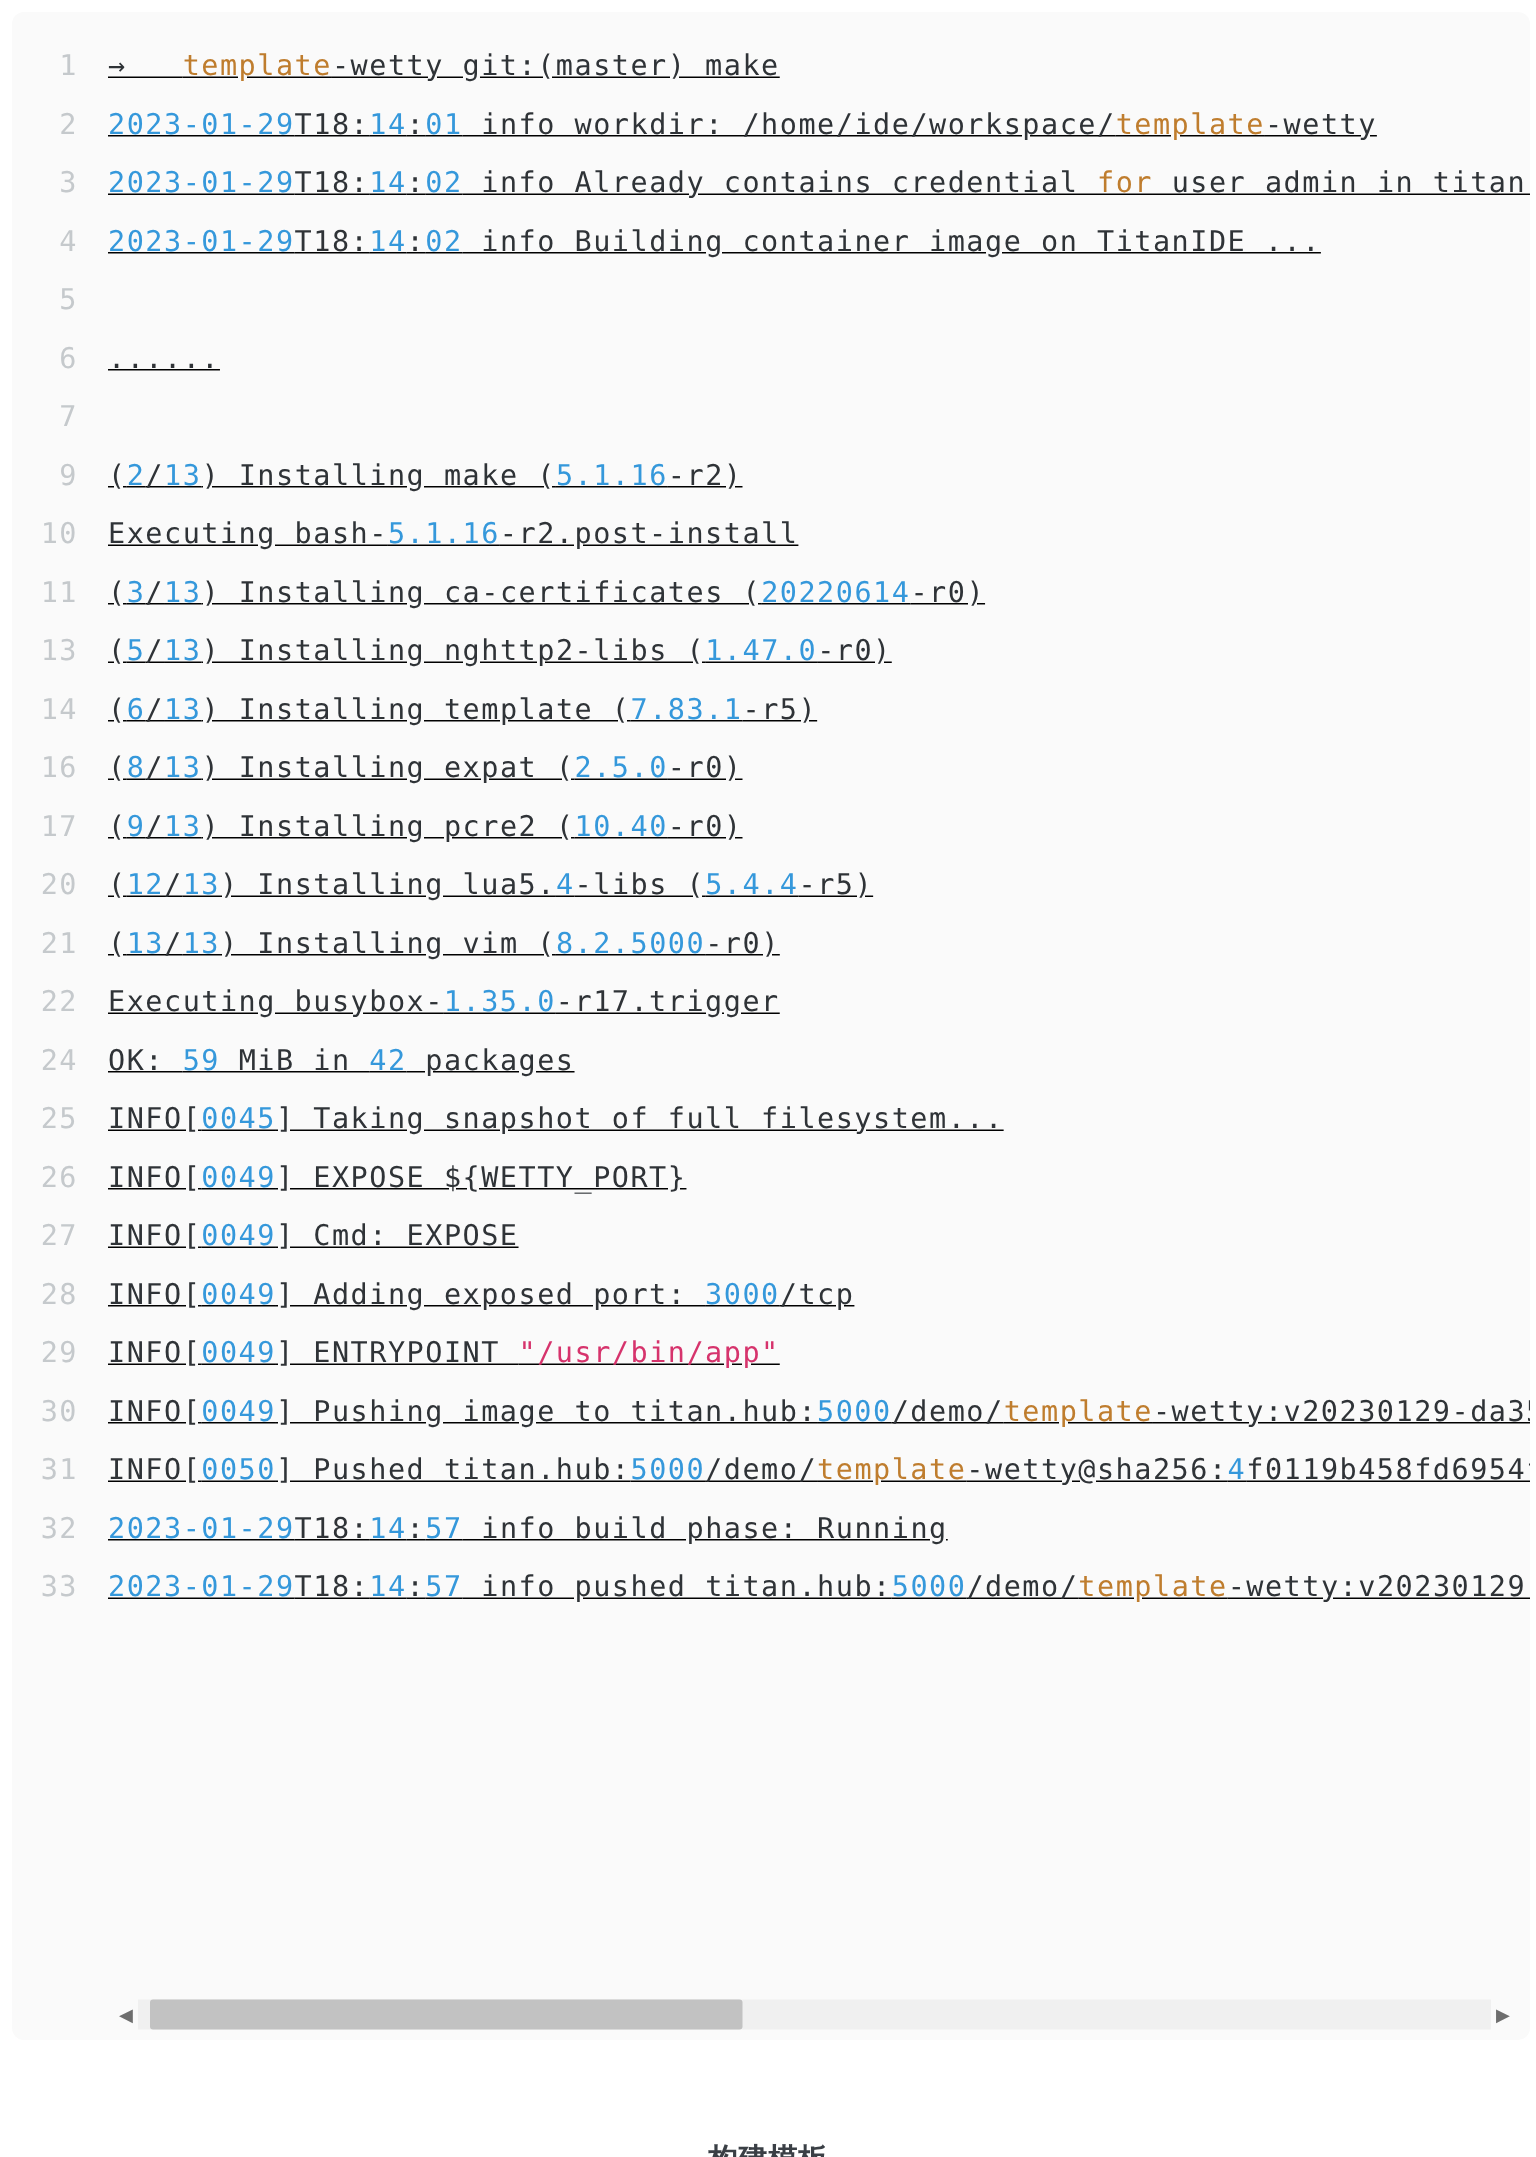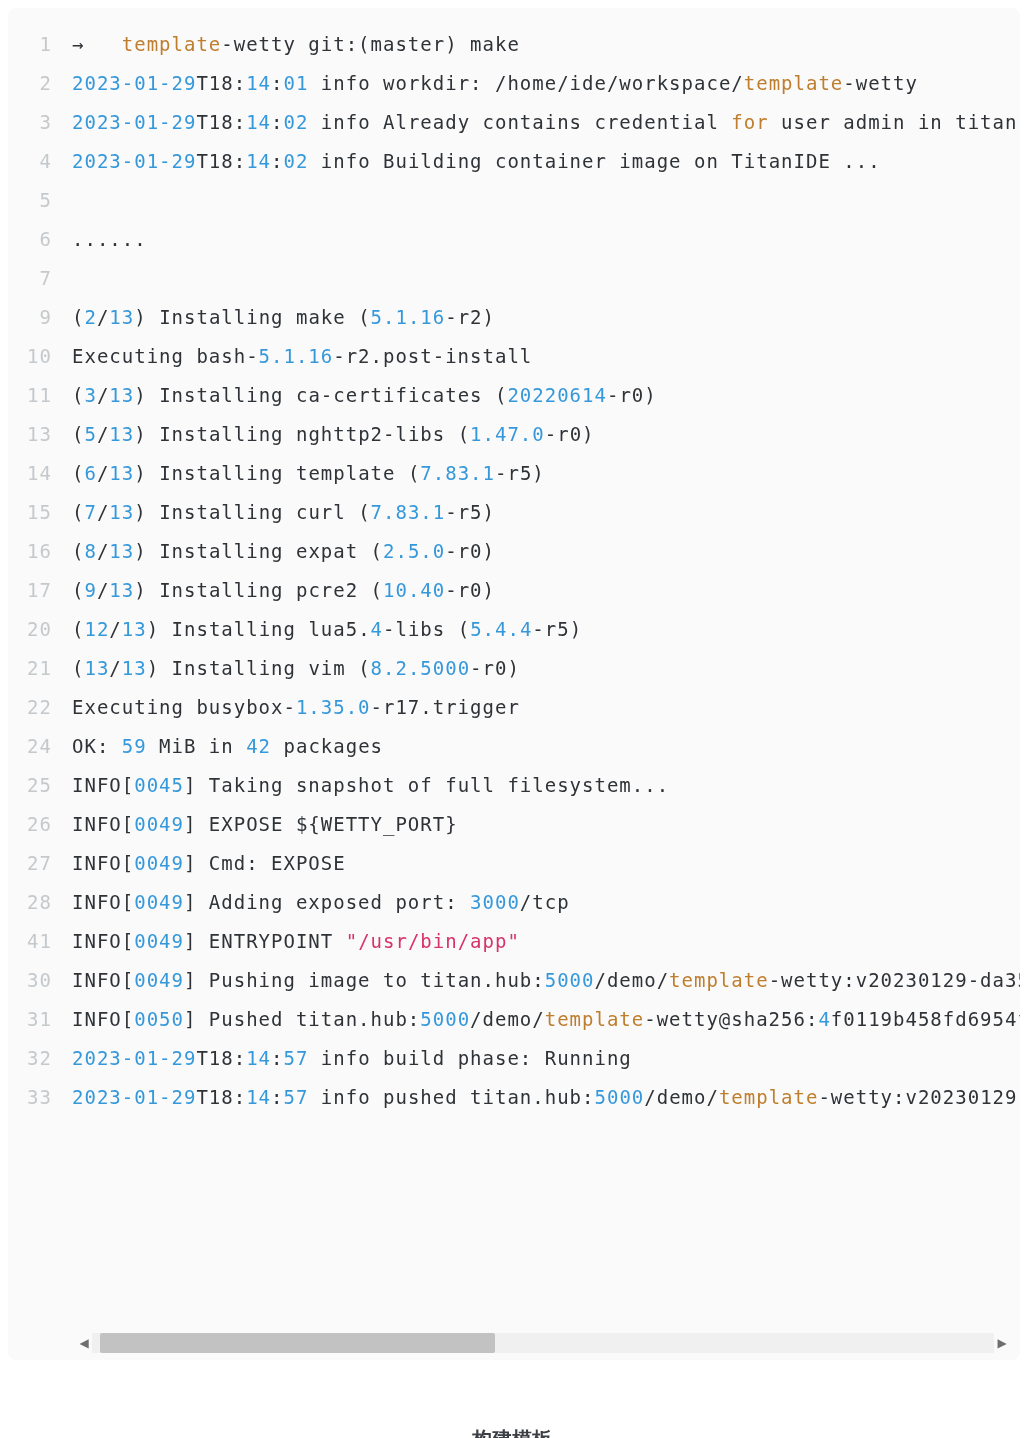--- a/index.html
+++ b/index.html
@@ -6,21 +6,21 @@
     --fg:#2f3337; --num:#3598db; --kw:#bf7d2e; --str:#d6336c;
     --ln:#c5c9cc; --block-bg:#fafafa; --track:#f0f0f0; --thumb:#c2c2c2; --arrow:#6e6e6e;
   }
   *{margin:0;padding:0;box-sizing:border-box;}
   html,body{background:#ffffff;}
   .page{position:relative;width:1024px;height:1438px;overflow:hidden;background:#ffffff;
         font-family:"DejaVu Sans Mono","Liberation Mono",monospace;}
   .code-block{position:absolute;left:8px;top:8px;width:1012px;height:1352px;
         background:var(--block-bg);border-radius:8px;overflow:hidden;
         padding-top:17px;}
-  .lines{width:100%;overflow:hidden;}
+  .lines{width:100%;overflow:hidden;text-decoration:underline;}
   .line{height:39px;line-height:39px;white-space:pre;overflow:hidden;
         font-size:19px;letter-spacing:1px;}
   .ln{display:inline-block;width:44px;text-align:right;color:var(--ln);
       user-select:none;}
   .code{margin-left:20px;}
   .c-fg{color:var(--fg);}
   .c-num{color:var(--num);}
   .c-kw{color:var(--kw);}
   .c-str{color:var(--str);}
   .hscrollbar{position:absolute;left:68px;right:10px;top:1325px;height:20px;
@@ -46,32 +46,31 @@
         <div class="line"><span class="ln">3</span><span class="code"><span class="c-num">2023-01-29</span><span class="c-fg">T18:</span><span class="c-num">14</span><span class="c-fg">:</span><span class="c-num">02</span><span class="c-fg"> info Already contains credential </span><span class="c-kw">for</span><span class="c-fg"> user admin in titan.hub</span></span></div>
         <div class="line"><span class="ln">4</span><span class="code"><span class="c-num">2023-01-29</span><span class="c-fg">T18:</span><span class="c-num">14</span><span class="c-fg">:</span><span class="c-num">02</span><span class="c-fg"> info Building container image on TitanIDE ...</span></span></div>
         <div class="line"><span class="ln">5</span><span class="code"></span></div>
         <div class="line"><span class="ln">6</span><span class="code"><span class="c-fg">......</span></span></div>
         <div class="line"><span class="ln">7</span><span class="code"></span></div>
         <div class="line"><span class="ln">9</span><span class="code"><span class="c-fg">(</span><span class="c-num">2</span><span class="c-fg">/</span><span class="c-num">13</span><span class="c-fg">) Installing make (</span><span class="c-num">5.1.16</span><span class="c-fg">-r2)</span></span></div>
         <div class="line"><span class="ln">10</span><span class="code"><span class="c-fg">Executing bash-</span><span class="c-num">5.1.16</span><span class="c-fg">-r2.post-install</span></span></div>
         <div class="line"><span class="ln">11</span><span class="code"><span class="c-fg">(</span><span class="c-num">3</span><span class="c-fg">/</span><span class="c-num">13</span><span class="c-fg">) Installing ca-certificates (</span><span class="c-num">20220614</span><span class="c-fg">-r0)</span></span></div>
         <div class="line"><span class="ln">13</span><span class="code"><span class="c-fg">(</span><span class="c-num">5</span><span class="c-fg">/</span><span class="c-num">13</span><span class="c-fg">) Installing nghttp2-libs (</span><span class="c-num">1.47.0</span><span class="c-fg">-r0)</span></span></div>
         <div class="line"><span class="ln">14</span><span class="code"><span class="c-fg">(</span><span class="c-num">6</span><span class="c-fg">/</span><span class="c-num">13</span><span class="c-fg">) Installing template (</span><span class="c-num">7.83.1</span><span class="c-fg">-r5)</span></span></div>
-        <div class="line"><span class="ln">15</span><span class="code"><span class="c-fg">(</span><span class="c-num">7</span><span class="c-fg">/</span><span class="c-num">13</span><span class="c-fg">) Installing curl (</span><span class="c-num">7.83.1</span><span class="c-fg">-r5)</span></span></div>
         <div class="line"><span class="ln">16</span><span class="code"><span class="c-fg">(</span><span class="c-num">8</span><span class="c-fg">/</span><span class="c-num">13</span><span class="c-fg">) Installing expat (</span><span class="c-num">2.5.0</span><span class="c-fg">-r0)</span></span></div>
         <div class="line"><span class="ln">17</span><span class="code"><span class="c-fg">(</span><span class="c-num">9</span><span class="c-fg">/</span><span class="c-num">13</span><span class="c-fg">) Installing pcre2 (</span><span class="c-num">10.40</span><span class="c-fg">-r0)</span></span></div>
         <div class="line"><span class="ln">20</span><span class="code"><span class="c-fg">(</span><span class="c-num">12</span><span class="c-fg">/</span><span class="c-num">13</span><span class="c-fg">) Installing lua5.</span><span class="c-num">4</span><span class="c-fg">-libs (</span><span class="c-num">5.4.4</span><span class="c-fg">-r5)</span></span></div>
         <div class="line"><span class="ln">21</span><span class="code"><span class="c-fg">(</span><span class="c-num">13</span><span class="c-fg">/</span><span class="c-num">13</span><span class="c-fg">) Installing vim (</span><span class="c-num">8.2.5000</span><span class="c-fg">-r0)</span></span></div>
         <div class="line"><span class="ln">22</span><span class="code"><span class="c-fg">Executing busybox-</span><span class="c-num">1.35.0</span><span class="c-fg">-r17.trigger</span></span></div>
         <div class="line"><span class="ln">24</span><span class="code"><span class="c-fg">OK: </span><span class="c-num">59</span><span class="c-fg"> MiB in </span><span class="c-num">42</span><span class="c-fg"> packages</span></span></div>
         <div class="line"><span class="ln">25</span><span class="code"><span class="c-fg">INFO[</span><span class="c-num">0045</span><span class="c-fg">] Taking snapshot of full filesystem...</span></span></div>
         <div class="line"><span class="ln">26</span><span class="code"><span class="c-fg">INFO[</span><span class="c-num">0049</span><span class="c-fg">] EXPOSE ${WETTY_PORT}</span></span></div>
         <div class="line"><span class="ln">27</span><span class="code"><span class="c-fg">INFO[</span><span class="c-num">0049</span><span class="c-fg">] Cmd: EXPOSE</span></span></div>
         <div class="line"><span class="ln">28</span><span class="code"><span class="c-fg">INFO[</span><span class="c-num">0049</span><span class="c-fg">] Adding exposed port: </span><span class="c-num">3000</span><span class="c-fg">/tcp</span></span></div>
-        <div class="line"><span class="ln">41</span><span class="code"><span class="c-fg">INFO[</span><span class="c-num">0049</span><span class="c-fg">] ENTRYPOINT </span><span class="c-str">"/usr/bin/app"</span></span></div>
+        <div class="line"><span class="ln">29</span><span class="code"><span class="c-fg">INFO[</span><span class="c-num">0049</span><span class="c-fg">] ENTRYPOINT </span><span class="c-str">"/usr/bin/app"</span></span></div>
         <div class="line"><span class="ln">30</span><span class="code"><span class="c-fg">INFO[</span><span class="c-num">0049</span><span class="c-fg">] Pushing image to titan.hub:</span><span class="c-num">5000</span><span class="c-fg">/demo/</span><span class="c-kw">template</span><span class="c-fg">-wetty:v20230129-da35f</span></span></div>
         <div class="line"><span class="ln">31</span><span class="code"><span class="c-fg">INFO[</span><span class="c-num">0050</span><span class="c-fg">] Pushed titan.hub:</span><span class="c-num">5000</span><span class="c-fg">/demo/</span><span class="c-kw">template</span><span class="c-fg">-wetty@sha256:</span><span class="c-num">4</span><span class="c-fg">f0119b458fd6954f4</span></span></div>
         <div class="line"><span class="ln">32</span><span class="code"><span class="c-num">2023-01-29</span><span class="c-fg">T18:</span><span class="c-num">14</span><span class="c-fg">:</span><span class="c-num">57</span><span class="c-fg"> info build phase: Running</span></span></div>
         <div class="line"><span class="ln">33</span><span class="code"><span class="c-num">2023-01-29</span><span class="c-fg">T18:</span><span class="c-num">14</span><span class="c-fg">:</span><span class="c-num">57</span><span class="c-fg"> info pushed titan.hub:</span><span class="c-num">5000</span><span class="c-fg">/demo/</span><span class="c-kw">template</span><span class="c-fg">-wetty:v20230129-da35</span></span></div>
       </div>
     <div class="hscrollbar">
       <span class="arrow">◀</span>
       <div class="track">
         <div class="thumb"></div>
       </div>

